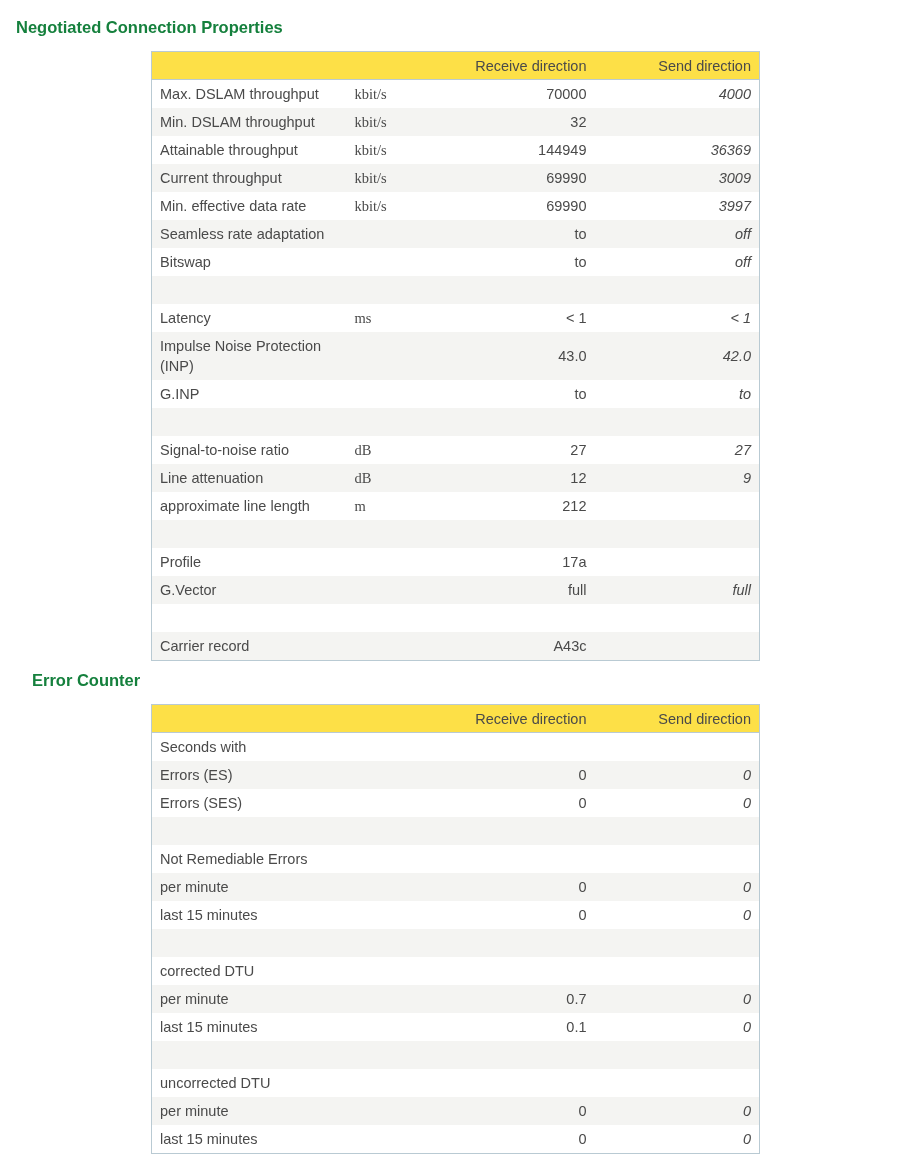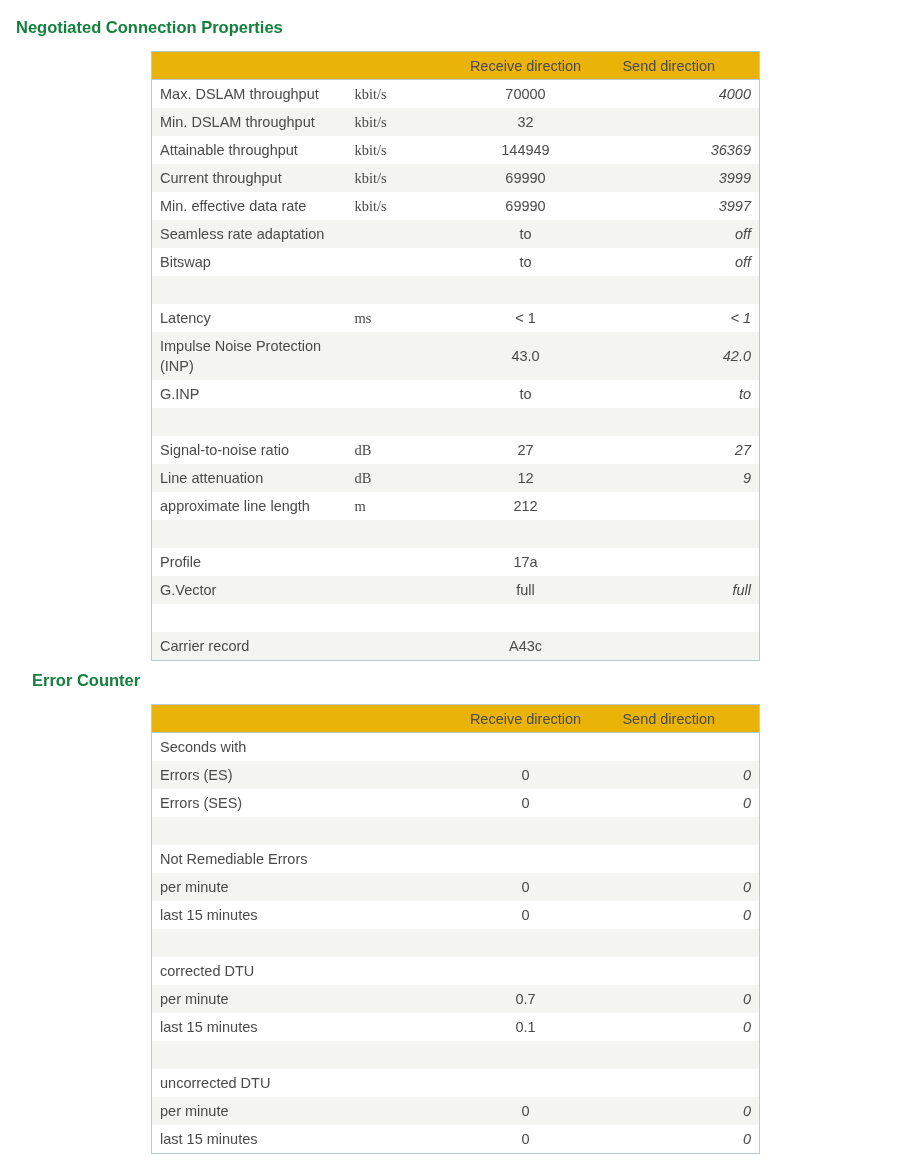--- a/index.html
+++ b/index.html
@@ -1,24 +1,24 @@
 <!DOCTYPE html>
 <html><head>
 <meta charset="utf-8">
 <style>
   html, body { margin:0; padding:0; background:#ffffff; }
   body { width:909px; height:1170px; position:relative; font-family:"Liberation Sans", sans-serif; color:#4a4a4a; overflow:hidden; }
   h2 { position:absolute; left:16px; margin:0; font-size:16.5px; font-weight:bold; color:#15803d; letter-spacing:0; }
   table { position:absolute; left:151px; width:608px; border-collapse:collapse; border:1px solid #b9cad3; font-size:14.5px; table-layout:fixed; }
-  th { font-weight:normal; height:27px; background:#eab308; border-bottom:1px solid #b9cad3; text-align:center; color:#4a4a4a; padding:0; vertical-align:middle; }
+  th { font-weight:normal; height:27px; background:#fde047; border-bottom:1px solid #b9cad3; text-align:right; color:#4a4a4a; padding:0; vertical-align:middle; }
   td { padding:0; height:28px; vertical-align:middle; }
   tr.alt td { background:#f4f4f2; }
   td.lbl { padding-left:8px; }
   td.unit { padding-left:0;font-family:Liberation Serif, serif; }
-  td.rx { text-align:center; padding-right:0; }
+  td.rx { text-align:right; padding-right:0; }
   td.tx { text-align:right; padding-right:8px;font-style:italic; }
   th.rx { padding-right:0; }
   th.tx { padding-right:8px; }
   tr.tall td { height:48px; line-height:20px; }
   col.c1 { width:203px; }
   col.c2 { width:110px; }
   col.c3 { width:122px; }
   col.c4 { width:173px; }
 </style>
 </head>
@@ -56,21 +56,21 @@
       <tr>
         <td class="lbl">Attainable throughput</td>
         <td class="unit">kbit/s</td>
         <td class="rx">144949</td>
         <td class="tx">36369</td>
       </tr>
       <tr class="alt">
         <td class="lbl">Current throughput</td>
         <td class="unit">kbit/s</td>
         <td class="rx">69990</td>
-        <td class="tx">3999</td>
+        <td class="tx">3009</td>
       </tr>
       <tr>
         <td class="lbl">Min. effective data rate</td>
         <td class="unit">kbit/s</td>
         <td class="rx">69990</td>
         <td class="tx">3997</td>
       </tr>
       <tr class="alt">
         <td class="lbl">Seamless rate adaptation</td>
         <td class="unit"></td>

